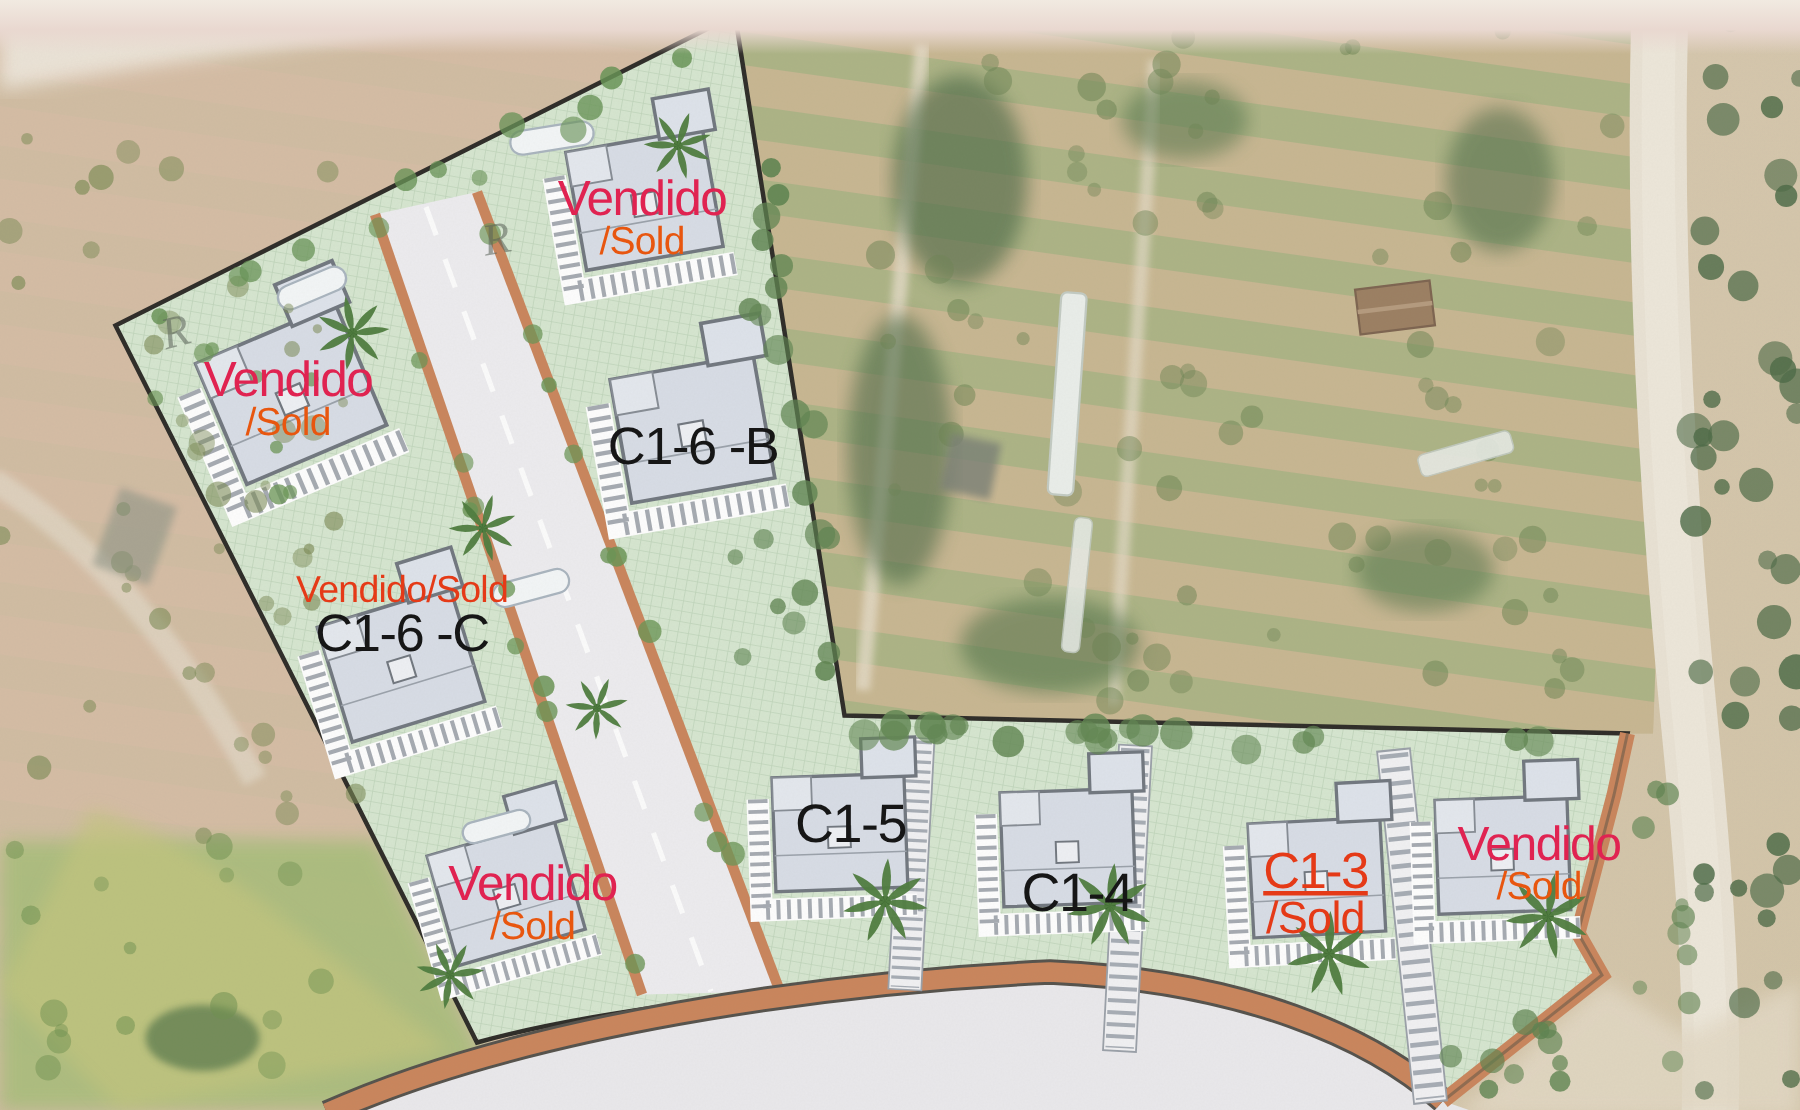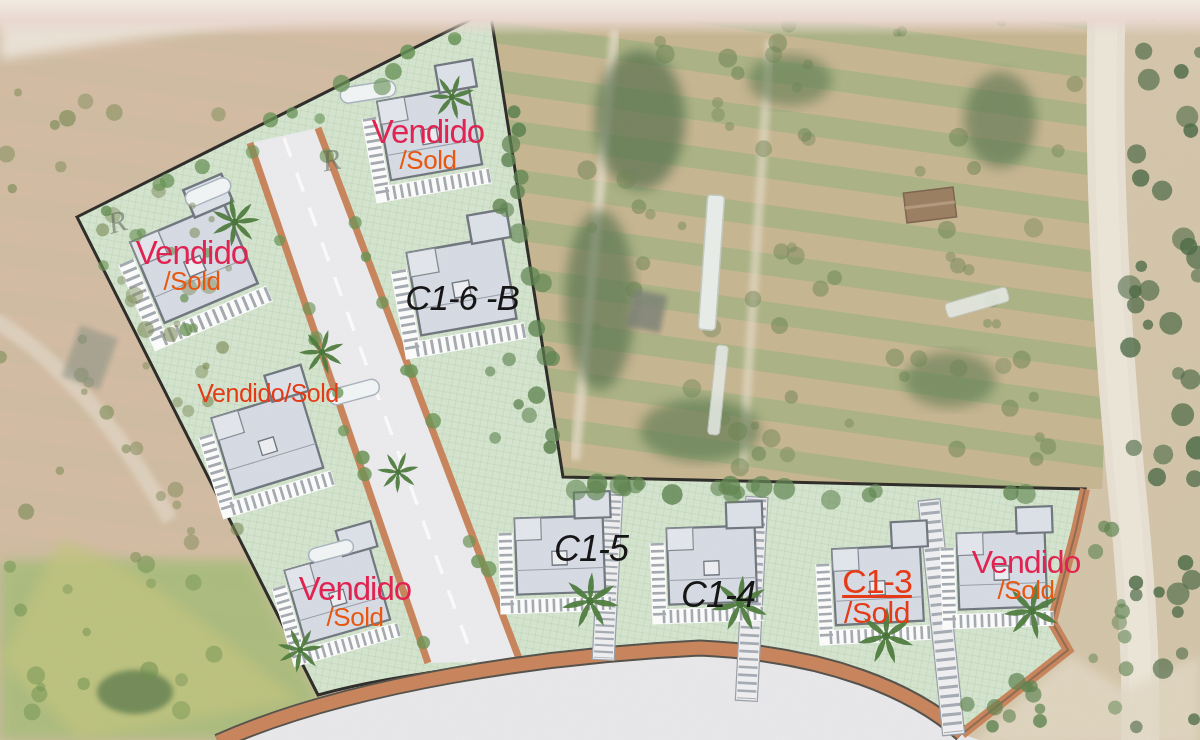--- a/index.html
+++ b/index.html
@@ -10,21 +10,21 @@
   }
   .stage svg{position:absolute;left:0;top:0;}
   .plotlabel{
     position:absolute;transform:translateX(-50%);text-align:center;
     line-height:.98;letter-spacing:-1px;white-space:nowrap;z-index:30;cursor:default;
   }
   .plotlabel span{display:block;}
   .c-crimson{color:#e02351;}
   .c-orange{color:#e8560f;}
   .c-red{color:#e53a17;}
-  .c-black{color:#161616;font-style:italic;}
+  .c-black{color:#161616;}
   .f33{font-size:33px;}
   .f32{font-size:32px;}
   .f26{font-size:26px;letter-spacing:-0.5px;}
   .f27{font-size:25px;letter-spacing:-0.5px;text-align:right;}
   .f35{font-size:35px;}
   .f36{font-size:36px;}
   .f34{font-size:34px;text-decoration:underline;}
   .f30{font-size:30px;letter-spacing:-0.5px;}
   .rmark{
     position:absolute;z-index:25;color:#5a6258;opacity:.55;
@@ -488,28 +488,29 @@
     <span class="f33 c-crimson">Vendido</span>
     <span class="f26 c-orange">/Sold</span>
   </div>
 
   <div class="plotlabel" style="left:462px;top:281px;">
     <span class="f35 c-black">C1-6 -B</span>
   </div>
 
   <div class="plotlabel" style="left:268px;top:381px;">
     <span class="f27 c-red">Vendido/Sold</span>
+    <span class="f35 c-black">C1-6 -C</span>
   </div>
 
   <div class="plotlabel" style="left:355px;top:573px;">
     <span class="f33 c-crimson">Vendido</span>
     <span class="f26 c-orange">/Sold</span>
   </div>
 
-  <div class="plotlabel" style="left:567px;top:531px;margin-left:24px;">
+  <div class="plotlabel" style="left:567px;top:531px;">
     <span class="f36 c-black">C1-5</span>
   </div>
 
   <div class="plotlabel" style="left:718px;top:545px;margin-top:32px;">
     <span class="f36 c-black">C1-4</span>
   </div>
 
   <div class="plotlabel" style="left:877px;top:565px;">
     <span class="f34 c-red">C1-3</span>
     <span class="f30 c-red">/Sold</span>

